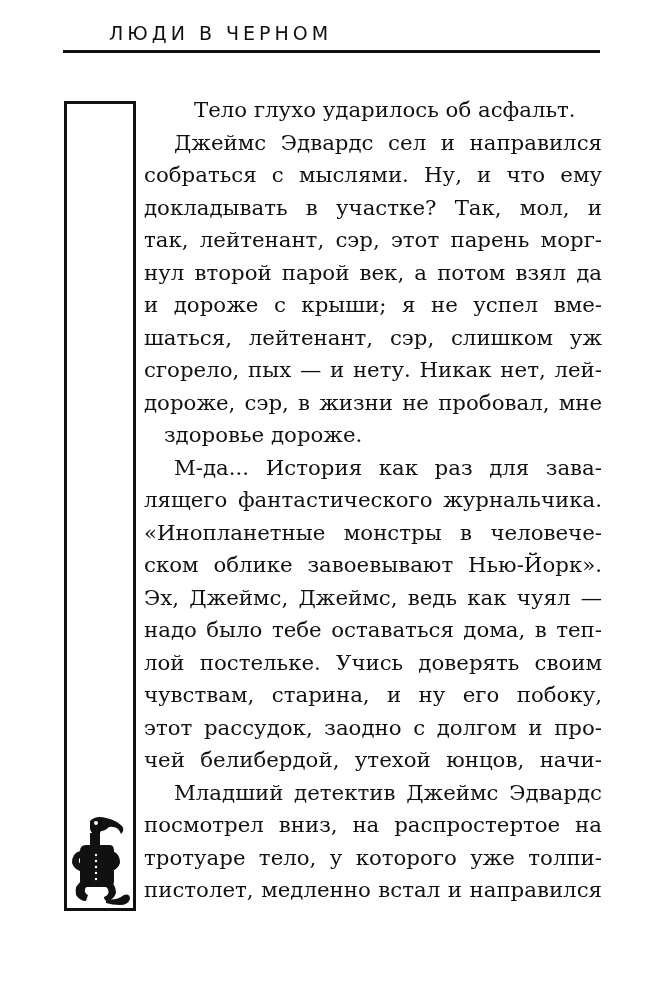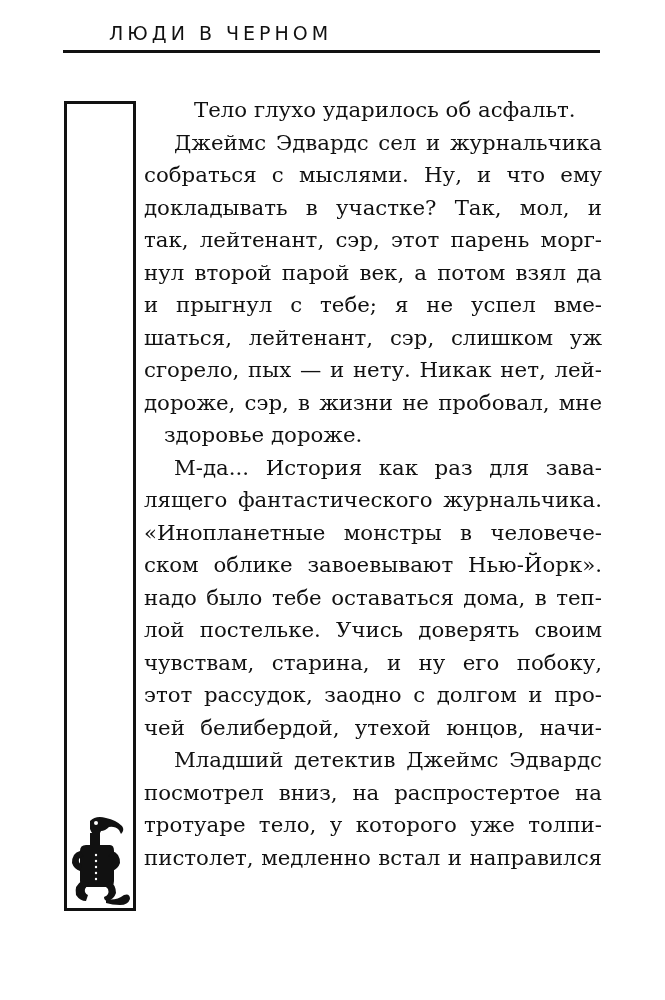--- a/index.html
+++ b/index.html
@@ -61,35 +61,36 @@
     <circle cx="26" cy="52" r="1.2"></circle>
       <circle cx="26" cy="58" r="1.2"></circle>
     <circle cx="26" cy="64" r="1.2"></circle>
   </g>
 </svg>
 
 <div class="text-block">
 
   <span class="line indent last">Тело глухо ударилось об асфальт.</span>
 
-  <span class="line indent">Джеймс Эдвардс сел и журнальчика</span>
+  <span class="line indent">Джеймс Эдвардс сел и направился</span>
   <span class="line">собраться с мыслями. Ну, и что ему</span>
   <span class="line">докладывать в участке? Так, мол, и</span>
   <span class="line">так, лейтенант, сэр, этот парень морг-</span>
   <span class="line">нул второй парой век, а потом взял да</span>
-  <span class="line">и прыгнул с тебе; я не успел вме-</span>
+  <span class="line">и дороже с крыши; я не успел вме-</span>
   <span class="line">шаться, лейтенант, сэр, слишком уж</span>
   <span class="line">сгорело, пых — и нету. Никак нет, лей-</span>
   <span class="line">дороже, сэр, в жизни не пробовал, мне</span>
   <span class="line last">здоровье дороже.</span>
 
   <span class="line indent">М-да... История как раз для зава-</span>
   <span class="line">лящего фантастического журнальчика.</span>
   <span class="line">«Инопланетные монстры в человече-</span>
   <span class="line">ском облике завоевывают Нью-Йорк».</span>
+  <span class="line">Эх, Джеймс, Джеймс, ведь как чуял —</span>
   <span class="line">надо было тебе оставаться дома, в теп-</span>
   <span class="line">лой постельке. Учись доверять своим</span>
   <span class="line">чувствам, старина, и ну его побоку,</span>
   <span class="line">этот рассудок, заодно с долгом и про-</span>
   <span class="line">чей белибердой, утехой юнцов, начи-</span>
 
   <span class="line indent">Младший детектив Джеймс Эдвардс</span>
   <span class="line">посмотрел вниз, на распростертое на</span>
   <span class="line">тротуаре тело, у которого уже толпи-</span>
   <span class="line">пистолет, медленно встал и направился</span>

